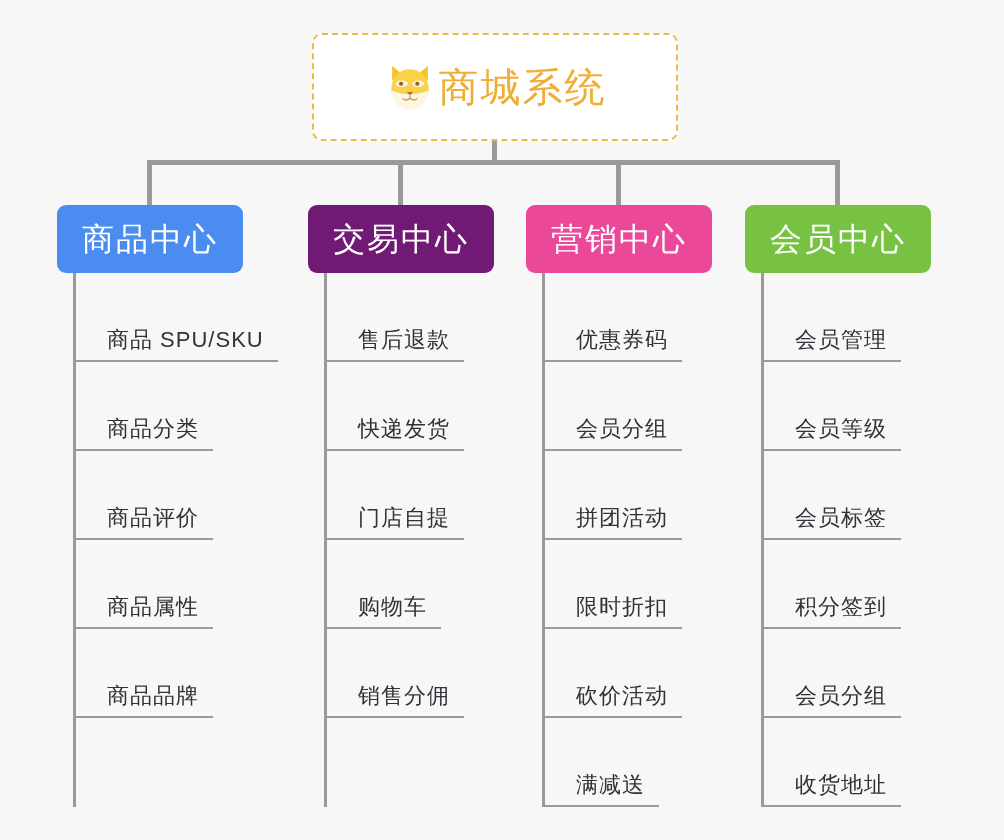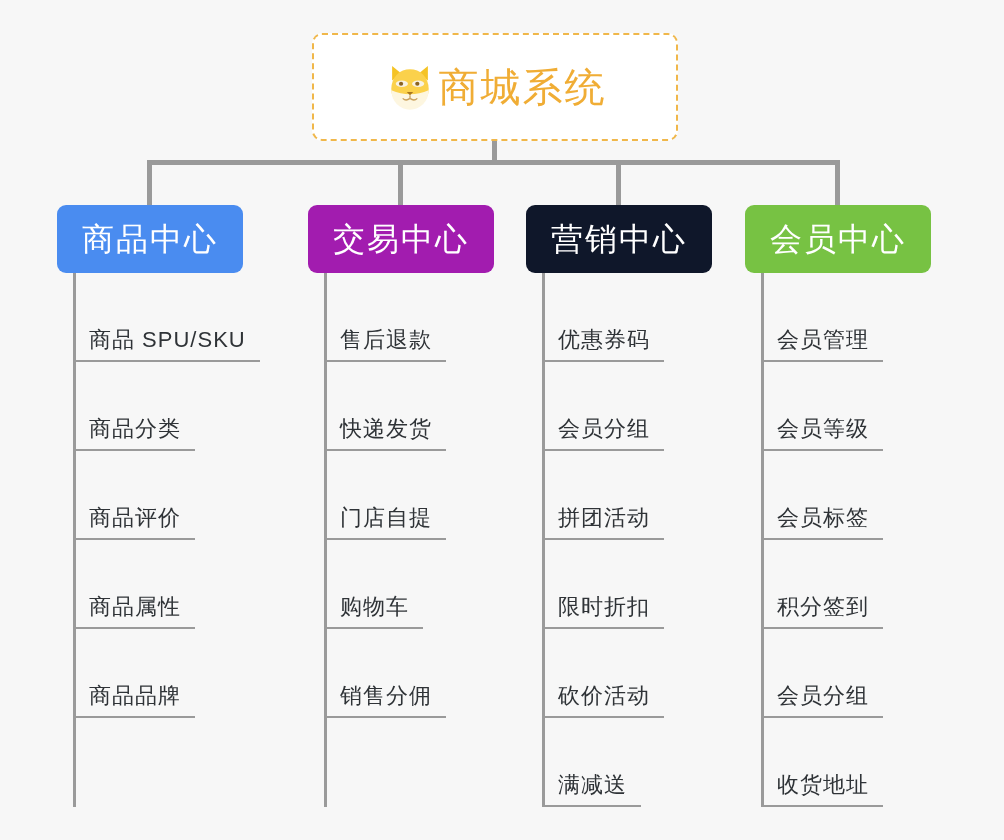--- a/index.html
+++ b/index.html
@@ -74,21 +74,21 @@
     height:89px;
     display:flex;
     align-items:flex-end;
     box-sizing:border-box;
   }
   .leaf-text{
     display:inline-block;
     font-size:22px;
     color:#2f3337;
     line-height:1;
-    padding:0 14px 9px 16px;
+    padding:0 14px 9px 34px;
     border-bottom:2px solid #9a9a9a;
     white-space:nowrap;
     letter-spacing:1px;
   }
 </style>
 </head>
 <body>
 
 <div id="mindmap">
 
@@ -136,21 +136,21 @@
       <div class="leaf">
           <span class="leaf-text">商品属性</span>
         </div>
       <div class="leaf">
           <span class="leaf-text">商品品牌</span>
         </div>
     </div>
   </div>
 
   <div class="column" style="left:308px;width:186px;">
-    <div class="cat-box" style="background:#a21caf;">
+    <div class="cat-box" style="background:#701a75;">
       <span class="cat-label">交易中心</span>
     </div>
     <div class="leaves" style="padding-left:16px;">
       <div class="leaf-rail" style="left:16px;height:534px;"></div>
       <div class="leaf">
           <span class="leaf-text">售后退款</span>
         </div>
       <div class="leaf">
           <span class="leaf-text">快递发货</span>
         </div>
@@ -160,21 +160,21 @@
       <div class="leaf">
           <span class="leaf-text">购物车</span>
         </div>
       <div class="leaf">
           <span class="leaf-text">销售分佣</span>
         </div>
     </div>
   </div>
 
   <div class="column" style="left:526px;width:186px;">
-    <div class="cat-box" style="background:#0f172a;">
+    <div class="cat-box" style="background:#ec4899;">
       <span class="cat-label">营销中心</span>
     </div>
     <div class="leaves" style="padding-left:16px;">
       <div class="leaf-rail" style="left:16px;height:534px;"></div>
       <div class="leaf">
           <span class="leaf-text">优惠券码</span>
         </div>
       <div class="leaf">
           <span class="leaf-text">会员分组</span>
         </div>

